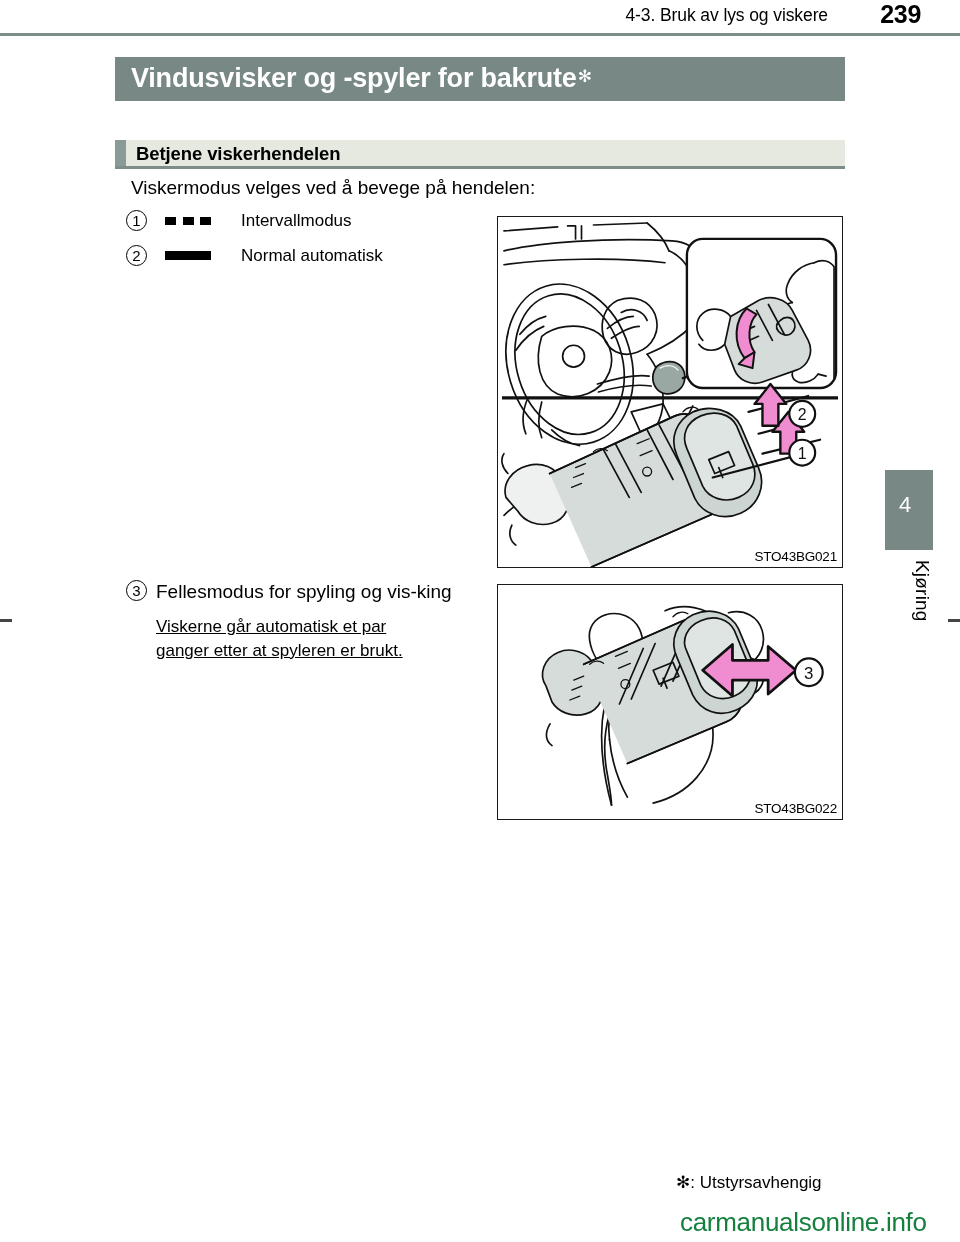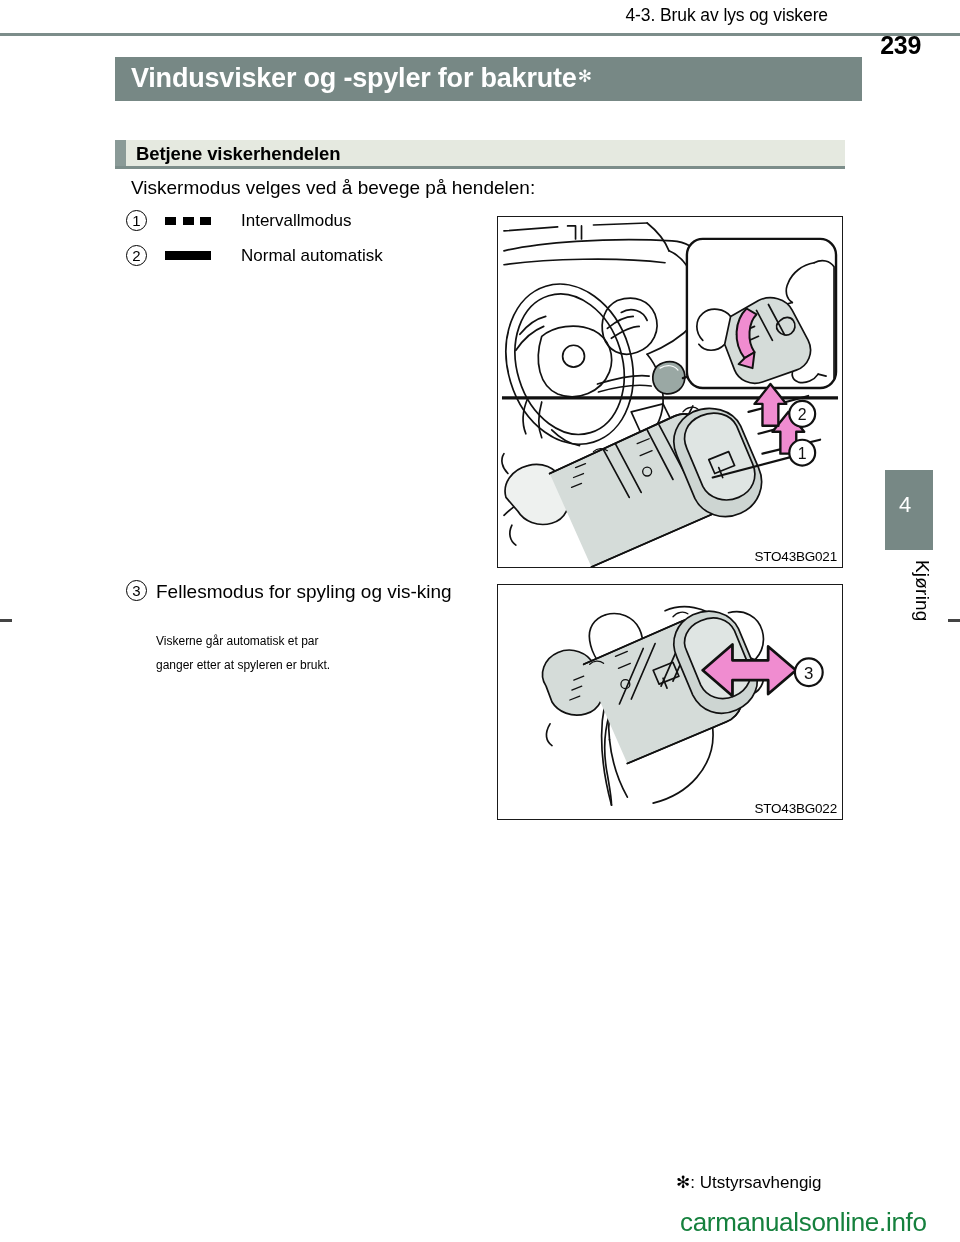--- a/index.html
+++ b/index.html
@@ -30,36 +30,34 @@
     letter-spacing: -0.1px;
     white-space: nowrap;
   }
   #page-number {
     position: absolute;
     right: 83px;
     top: 0px;
     font-size: 25px;
     font-weight: bold;
     letter-spacing: -0.3px;
-    margin-top: 31px;
   }
   #header-rule {
     position: absolute;
     left: 0; top: 33px;
     width: 960px; height: 3px;
     background: #7c8d8a;
   }
 
   
   #title-bar {
     position: absolute;
     left: 115px; top: 57px;
     width: 730px; height: 44px;
     background: #778885;
-    padding-left: 17px;
   }
   #title-text {
     position: absolute;
     left: 16px; top: 6px;
     font-size: 27px;
     font-weight: bold;
     color: #ffffff;
     letter-spacing: -0.2px;
     white-space: nowrap;
   }
@@ -160,26 +158,27 @@
   }
   #item3-head .circled-num { margin-top: 2px; }
   #item3-title {
     margin-left: 9px;
     font-size: 19px;
     line-height: 27px;
     width: 323px;
     text-align: justify;
   }
   #item3-body {
-    margin-top: 24px;
+    margin-top: 10px;
     margin-left: 30px;
     width: 325px;
-    font-size: 12px;
+    font-size: 17px;
     line-height: 24px;
     text-align: justify;
+    text-decoration: underline;
   }
   #item3-body span.lastline { display: block; text-align: left; }
 
   
   .figure-box {
     position: absolute;
     border: 1.6px solid #1a1a1a;
     background: #fff;
     box-sizing: border-box;
     overflow: hidden;

